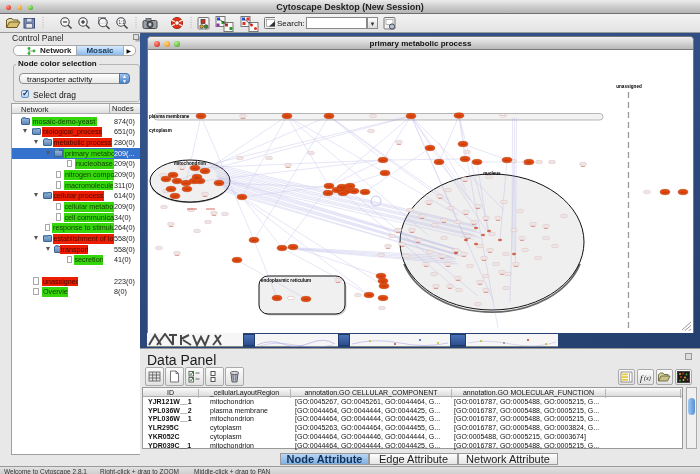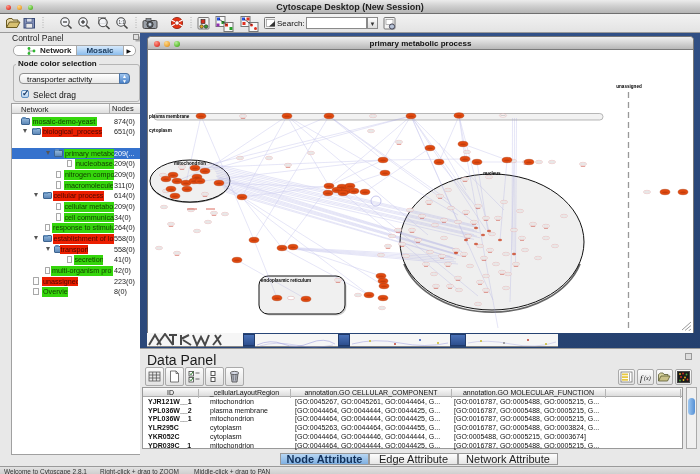--- a/index.html
+++ b/index.html
@@ -204,20 +204,26 @@
         <div class="ticon-folder" style="left:9px"></div>
         <div class="lbl g" style="left:19.5px;width:65px;overflow:hidden">mosaic-demo-yeast</div>
         <div class="num">874(0)</div>
       </div>
 <div class="trow" style="top:22.3px">
         <div class="tarr" style="left:11px"></div>
         <div class="ticon-folder" style="left:20px"></div>
         <div class="lbl r" style="left:30px;width:60px;overflow:hidden">biological_process</div>
         <div class="num">651(0)</div>
       </div>
+<div class="trow" style="top:32.9px">
+        <div class="tarr" style="left:22px"></div>
+        <div class="ticon-folder" style="left:31px"></div>
+        <div class="lbl r" style="left:40.5px;width:59.5px;overflow:hidden">metabolic process</div>
+        <div class="num">280(0)</div>
+      </div>
 <div class="trow sel" style="top:43.6px">
         <div class="tarr" style="left:34px"></div>
         <div class="ticon-folder" style="left:42px"></div>
         <div class="lbl g" style="left:52px;width:50px;overflow:hidden">primary metabo</div>
         <div class="num">209(...</div>
       </div>
 <div class="trow" style="top:54.3px">
         <div class="ticon-file" style="left:54.5px"></div>
         <div class="lbl g" style="left:63px;width:39px;overflow:hidden">nucleobase-co</div>
         <div class="num">209(0)</div>
@@ -262,25 +268,20 @@
 <div class="trow" style="top:139.6px">
         <div class="tarr" style="left:34px"></div>
         <div class="ticon-folder" style="left:42px"></div>
         <div class="lbl r" style="left:47.5px;width:28px;overflow:hidden">transport</div>
         <div class="num">558(0)</div>
       </div>
 <div class="trow" style="top:150.3px">
         <div class="ticon-file" style="left:54.5px"></div>
         <div class="lbl g" style="left:61.5px;width:29px;overflow:hidden">secretion</div>
         <div class="num">41(0)</div>
-      </div>
-<div class="trow" style="top:161.0px">
-        <div class="ticon-file" style="left:32.5px"></div>
-        <div class="lbl g" style="left:39px;width:61.5px;overflow:hidden">multi-organism pro</div>
-        <div class="num">42(0)</div>
       </div>
 <div class="trow" style="top:171.7px">
         <div class="ticon-file" style="left:21px"></div>
         <div class="lbl r" style="left:30px;width:36px;overflow:hidden">unassigned</div>
         <div class="num">223(0)</div>
       </div>
 <div class="trow" style="top:182.3px">
         <div class="ticon-file" style="left:21px"></div>
         <div class="lbl g" style="left:30px;width:26px;overflow:hidden">Overview</div>
         <div class="num">8(0)</div>

